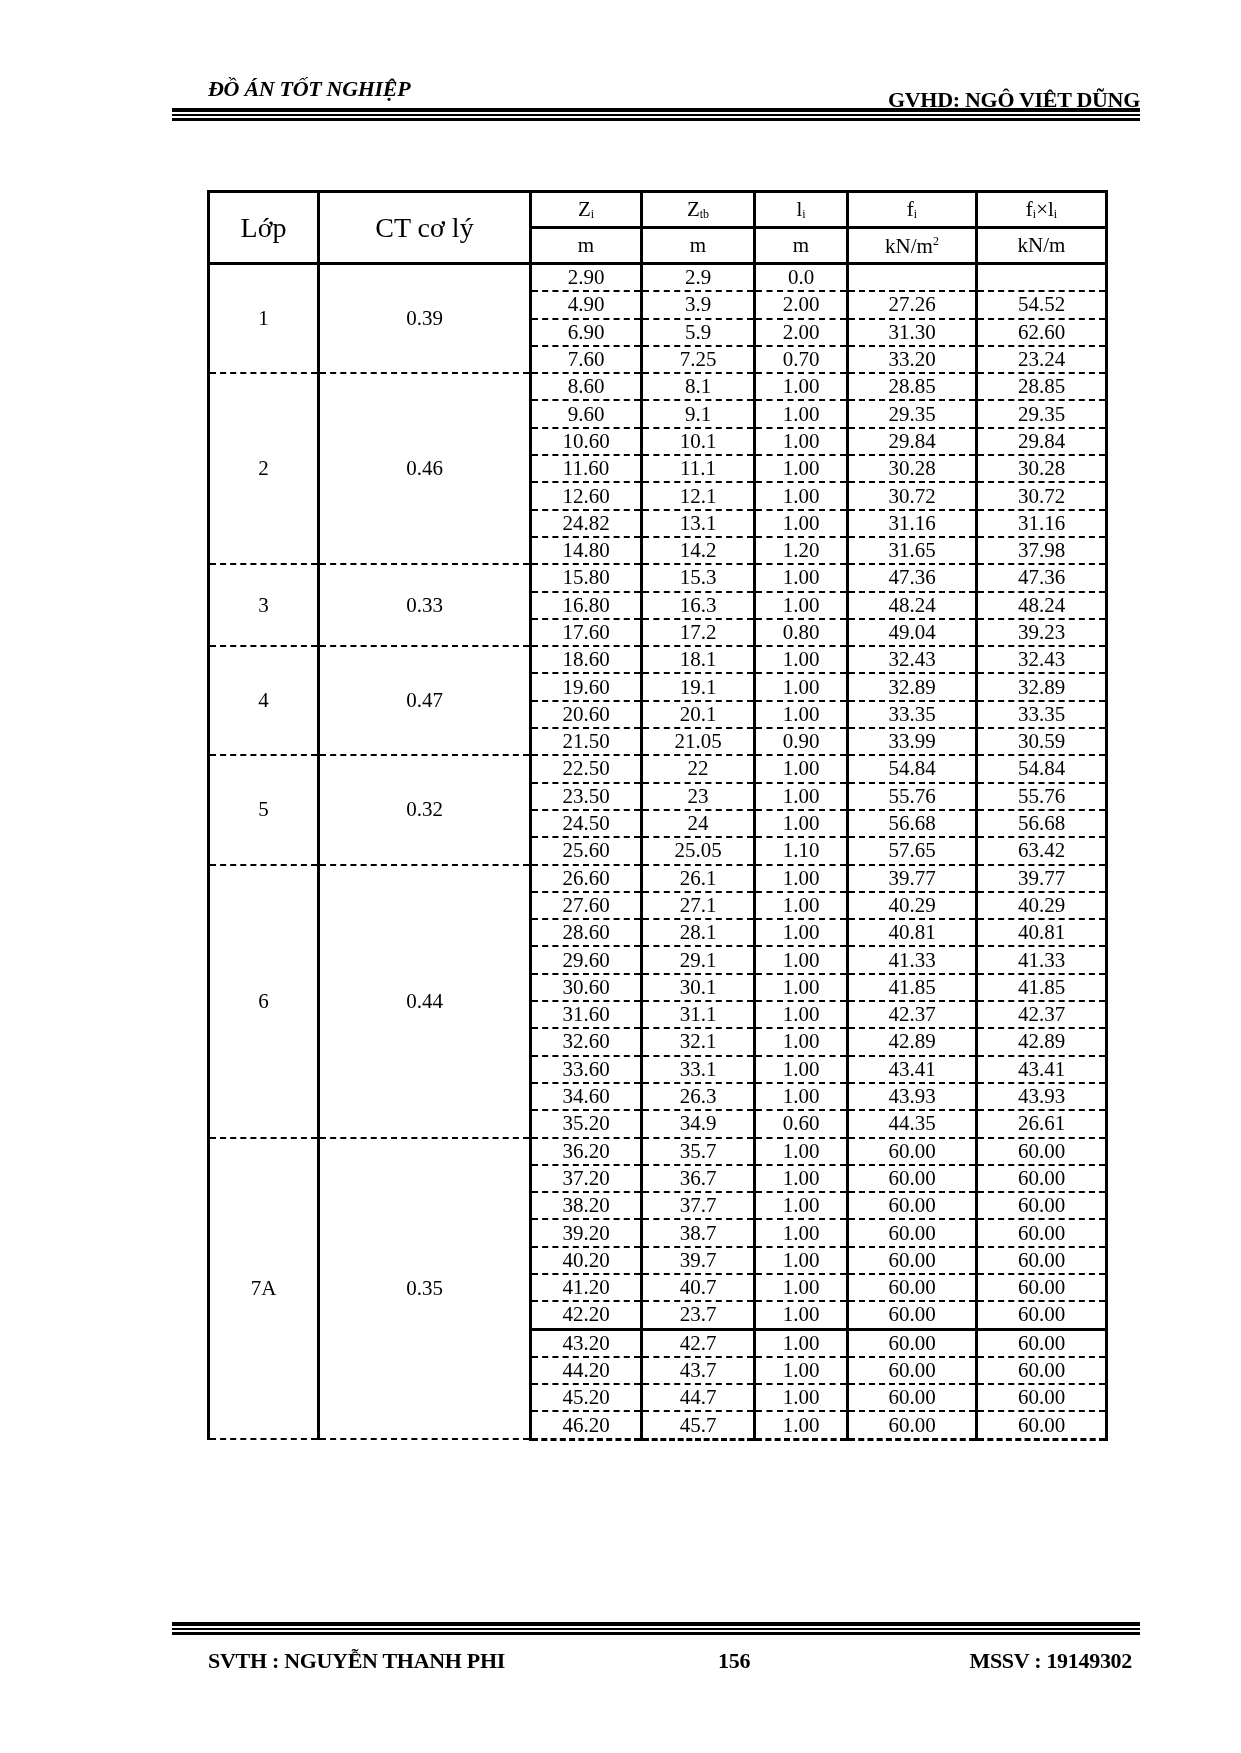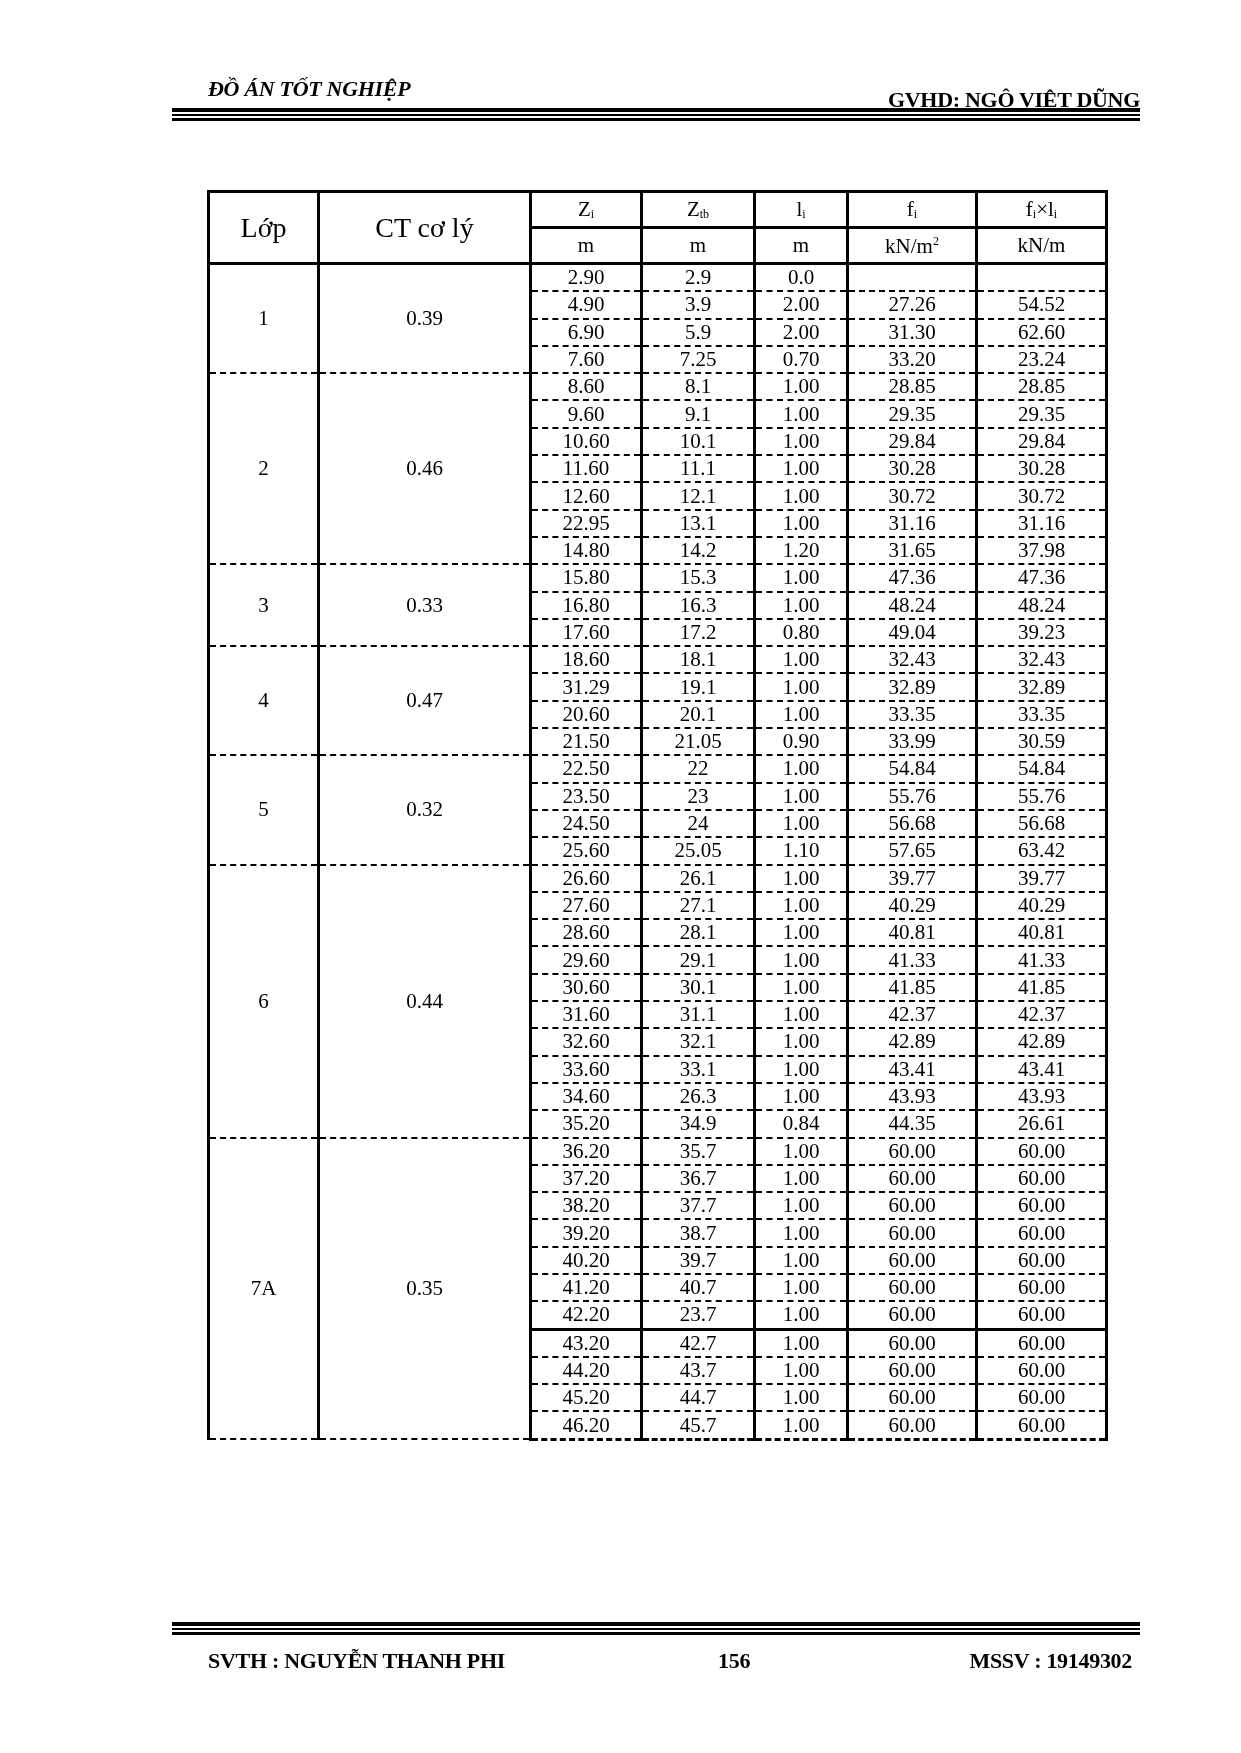--- a/index.html
+++ b/index.html
@@ -162,21 +162,21 @@
         <td class="num">30.28</td>
       </tr>
       <tr>
         <td class="num">12.60</td>
         <td class="num">12.1</td>
         <td class="num">1.00</td>
         <td class="num">30.72</td>
         <td class="num">30.72</td>
       </tr>
       <tr>
-        <td class="num">22.95</td>
+        <td class="num">24.82</td>
         <td class="num">13.1</td>
         <td class="num">1.00</td>
         <td class="num">31.16</td>
         <td class="num">31.16</td>
       </tr>
       <tr>
         <td class="num">14.80</td>
         <td class="num">14.2</td>
         <td class="num">1.20</td>
         <td class="num">31.65</td>
@@ -208,21 +208,21 @@
       <tr>
         <td rowspan="4" class="group">4</td>
         <td rowspan="4" class="group">0.47</td>
         <td class="num">18.60</td>
         <td class="num">18.1</td>
         <td class="num">1.00</td>
         <td class="num">32.43</td>
         <td class="num">32.43</td>
       </tr>
       <tr>
-        <td class="num">31.29</td>
+        <td class="num">19.60</td>
         <td class="num">19.1</td>
         <td class="num">1.00</td>
         <td class="num">32.89</td>
         <td class="num">32.89</td>
       </tr>
       <tr>
         <td class="num">20.60</td>
         <td class="num">20.1</td>
         <td class="num">1.00</td>
         <td class="num">33.35</td>
@@ -326,21 +326,21 @@
       <tr>
         <td class="num">34.60</td>
         <td class="num">26.3</td>
         <td class="num">1.00</td>
         <td class="num">43.93</td>
         <td class="num">43.93</td>
       </tr>
       <tr>
         <td class="num">35.20</td>
         <td class="num">34.9</td>
-        <td class="num">0.84</td>
+        <td class="num">0.60</td>
         <td class="num">44.35</td>
         <td class="num">26.61</td>
       </tr>
       <tr>
         <td rowspan="11" class="group">7A</td>
         <td rowspan="11" class="group">0.35</td>
         <td class="num">36.20</td>
         <td class="num">35.7</td>
         <td class="num">1.00</td>
         <td class="num">60.00</td>

